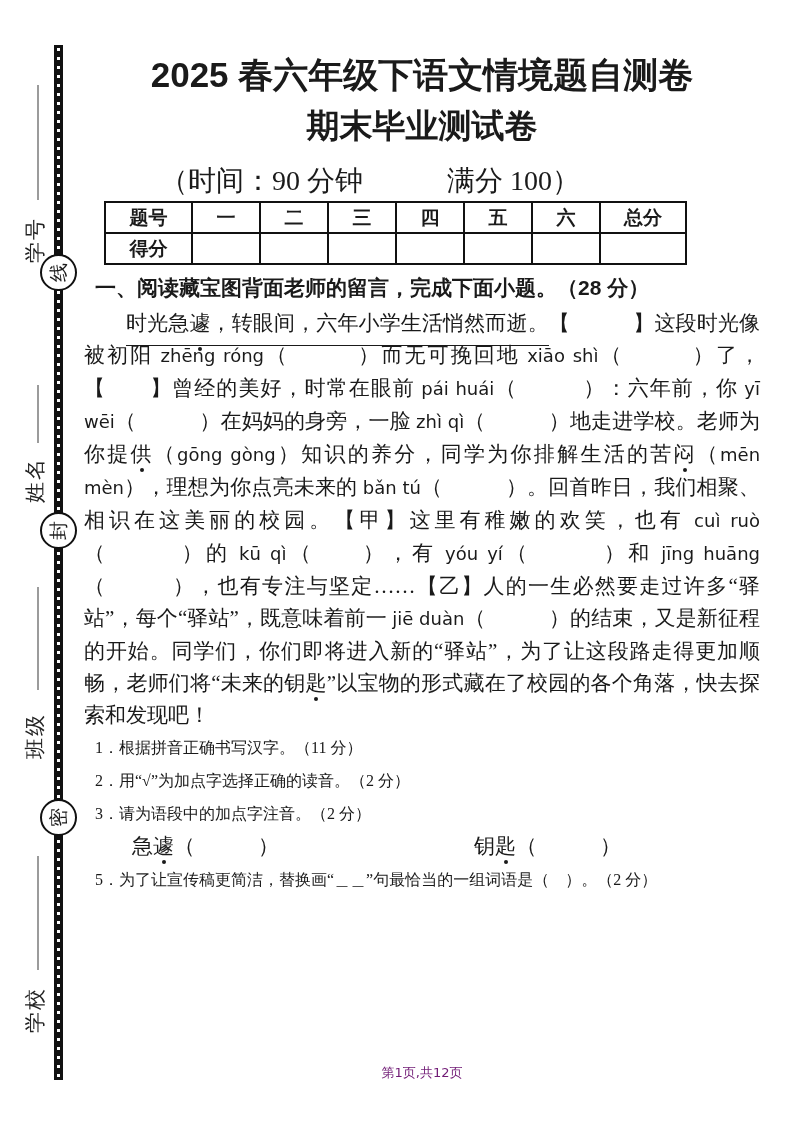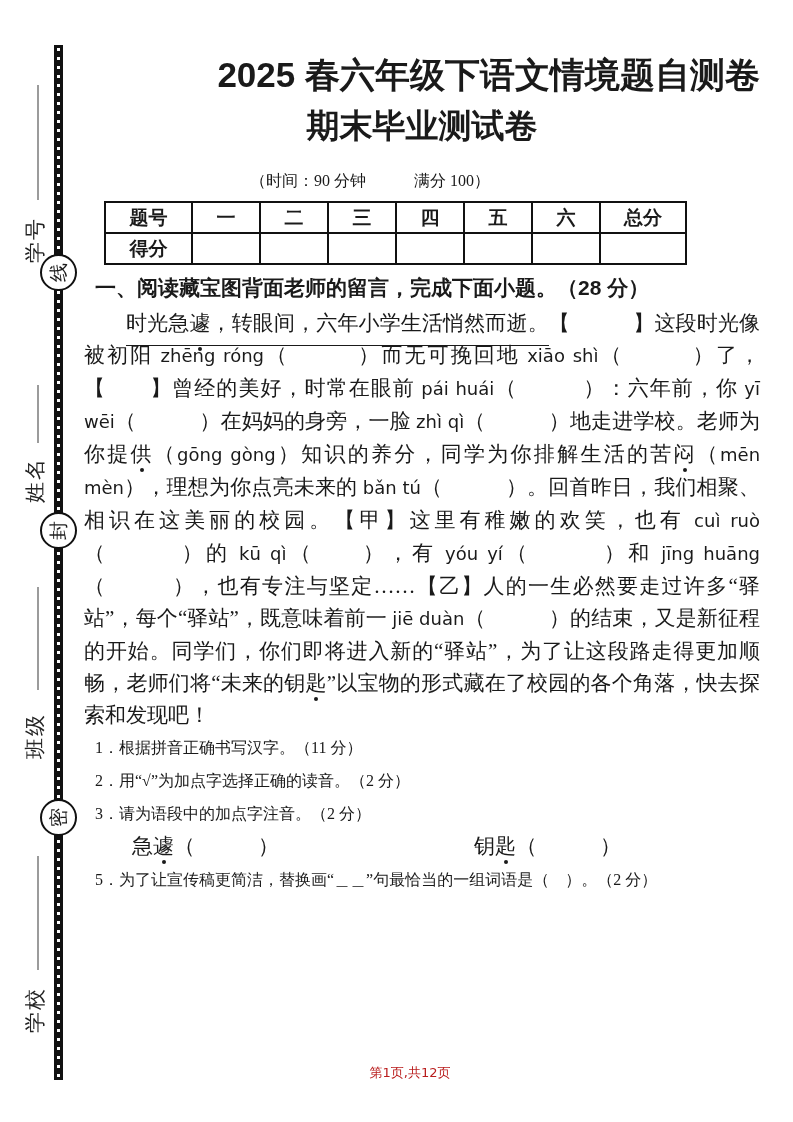--- a/index.html
+++ b/index.html
@@ -36,30 +36,30 @@
     border:2px solid #111; border-radius:50%; background:#fff;
     display:flex; align-items:center; justify-content:center;
     font-size:19px; transform:rotate(-90deg); z-index:2;
   }
   .circle-1 { top:254px; } .circle-2 { top:512px; } .circle-3 { top:799px; }
 
   
   .content { position:absolute; left:84px; top:52px; width:676px; }
 
   .title-1 {
-    margin:0; text-align:right; font-size:35px; line-height:46px; font-weight:bold;
+    margin:0; text-align:center; font-size:35px; line-height:46px; font-weight:bold;
     font-family:"Liberation Sans","DejaVu Sans",sans-serif;
   }
   .title-2 {
     margin:6px 0 0 0; text-align:center; font-size:33px; line-height:44px; font-weight:bold;
     font-family:"Liberation Sans","DejaVu Sans",sans-serif;
   }
   .meta {
     width:fit-content; margin:20px auto 0; transform:translateX(-52px);
-    font-size:16px; line-height:26px;
+    font-size:28px; line-height:26px;
   }
 
   table.score { border-collapse:collapse; margin:7px 0 0 20px; table-layout:fixed; }
   table.score th, table.score td {
     border:2px solid #111; height:29px; padding:0; text-align:center;
     font-family:"Liberation Sans","DejaVu Sans",sans-serif;
     font-size:19px; font-weight:bold;
   }
   .col-first { width:85px; } .col-mid { width:66px; } .col-last { width:84px; }
 
@@ -87,22 +87,22 @@
   .dot::after {
     content:""; position:absolute; left:50%; bottom:-6px; width:4px; height:4px;
     margin-left:-2px; border-radius:50%; background:#1a1a1a;
   }
 
   .question { padding-left:11px; font-size:16px; line-height:33px; }
   .q3-row { padding-left:48px; font-size:21px; line-height:33px; }
   .q3-left { display:inline-block; width:342px; }
 
   .footer {
-    position:absolute; left:72px; width:676px; bottom:40px; text-align:center;
-    font-size:13px; color:#b91c1c;
+    position:absolute; left:84px; width:676px; bottom:40px; text-align:center;
+    font-size:13px; color:#701a75;
     font-family:"DejaVu Sans","Liberation Sans",sans-serif;
   }
 </style>
 </head>
 <body>
 
 <div class="page">
 
   <div class="seal-strip"></div>
 

